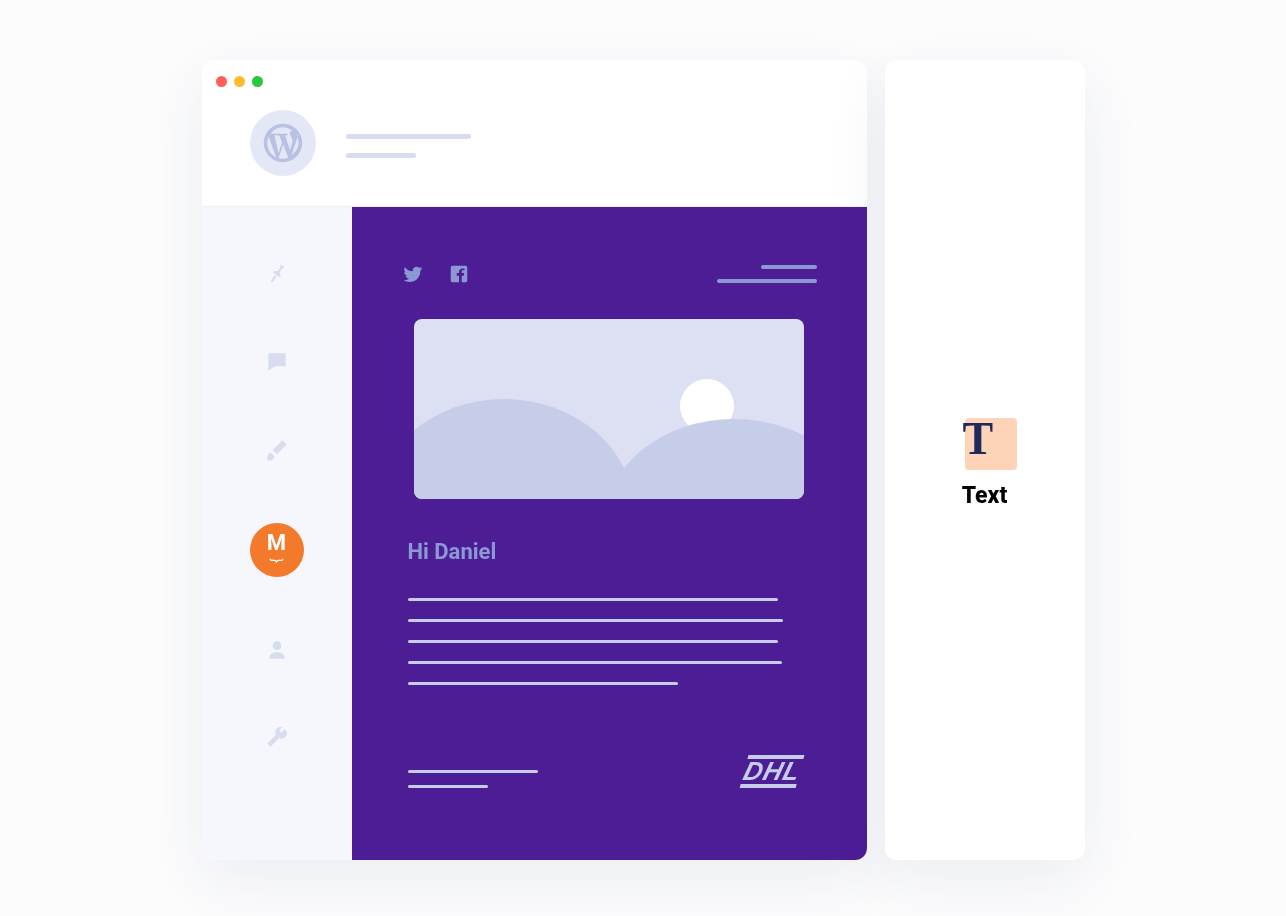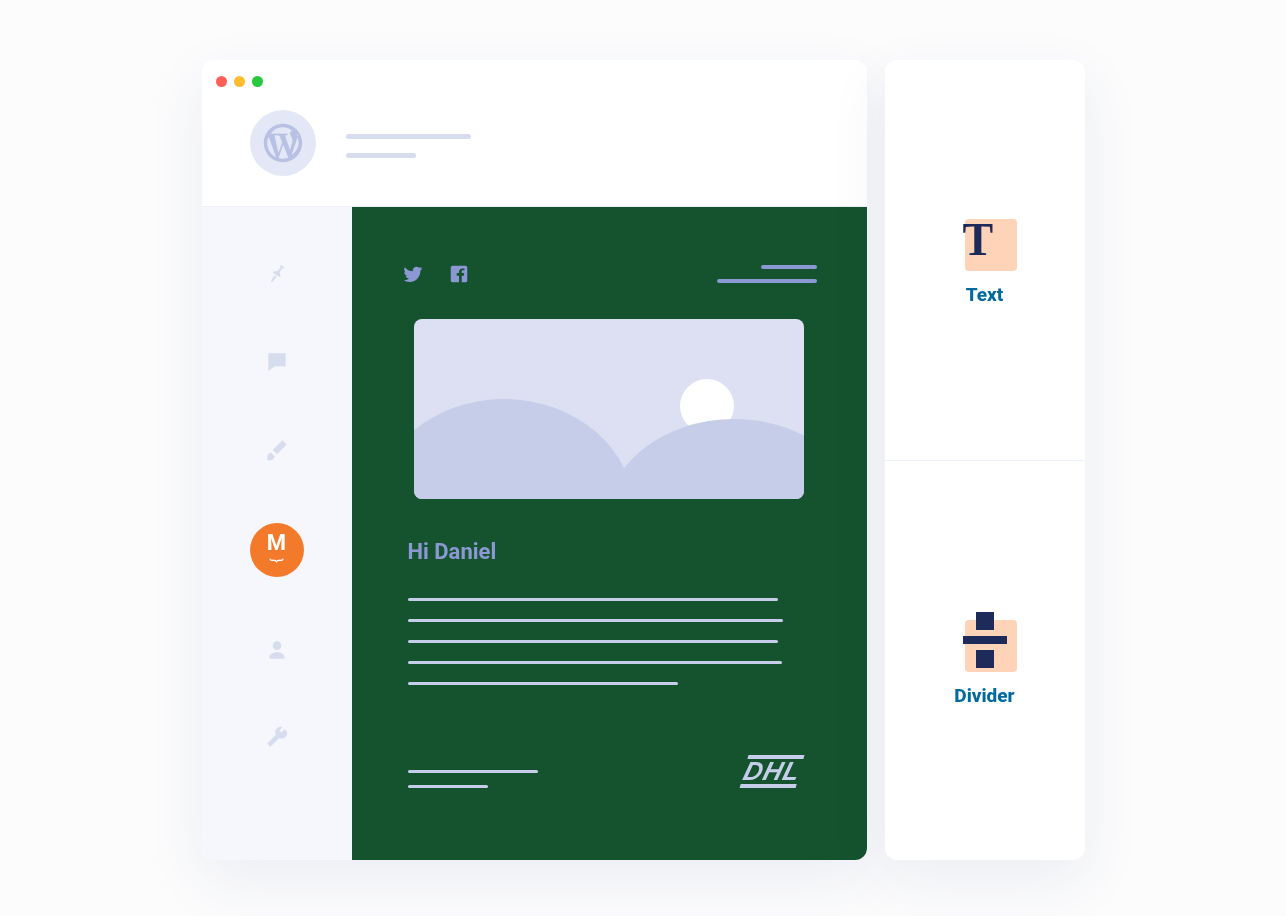--- a/index.html
+++ b/index.html
@@ -71,21 +71,21 @@
   .side-icon svg { width:26px; height:26px; fill:#d7dcef; }
   .m-badge {
     width:54px; height:54px; border-radius:50%; background:#f37a2a;
     display:flex; flex-direction:column; align-items:center; justify-content:center;
     cursor:pointer;
   }
   .m-badge .m { color:#fff; font-weight:700; font-size:22px; line-height:1; }
   .m-badge .brace { color:#fff; font-size:14px; margin-top:-2px; transform:rotate(90deg); letter-spacing:-1px; }
 
   .editor {
-    flex:1; background:#14532d; padding: 56px 50px 28px 50px;
+    flex:1; background:#4c1d95; padding: 56px 50px 28px 50px;
     display:flex; flex-direction:column;
   }
   .editor-top { display:flex; justify-content:space-between; align-items:center; margin-bottom:34px; }
   .social { display:flex; gap:24px; align-items:center; }
   .social svg { width:22px; height:22px; fill:#8c98d4; }
   .meta-lines { display:flex; flex-direction:column; align-items:flex-end; gap:10px; }
   .meta-lines .ph-line { background:#8c98d4; }
   .meta-lines .ph-line.m1 { width:56px; height:4px; }
   .meta-lines .ph-line.m2 { width:100px; height:4px; }
 
@@ -123,21 +123,21 @@
     display:flex; flex-direction:column; align-items:center; justify-content:center;
     gap:18px; cursor:pointer;
   }
   .block-item:last-child { border-bottom:none; }
   .block-icon {
     position:relative; width:52px; height:52px;
     display:flex; align-items:center; justify-content:center;
   }
   .block-icon .shadow { position:absolute; inset:6px -6px -6px 6px; background:#ffd3b8; border-radius:4px; z-index:0; }
   .block-icon svg, .block-icon .fg { position:relative; z-index:1; width:44px; height:44px; fill:#1e2a5a; }
-  .block-label { color:#0369a1; font-weight:800; font-size:19px; }
+  .block-label { color:#000000; font-weight:800; font-size:23px; }
 
   
   .serifT { font-family: Georgia, 'Times New Roman', serif; font-weight:900; font-size:46px; color:#1e2a5a; line-height:1; }
 
   .div-fg { position:relative; z-index:1; display:flex; flex-direction:column; align-items:center; gap:6px; }
   .sq { width:18px; height:18px; background:#1e2a5a; }
   .bar { width:44px; height:8px; background:#1e2a5a; }
 </style>
 </head>
 <body>
@@ -240,26 +240,15 @@
   </div>
 
   <div class="panel">
     <div class="block-item">
       <div class="block-icon">
         <div class="shadow"></div>
         <div class="fg serifT">T</div>
       </div>
       <div class="block-label">Text</div>
     </div>
-    <div class="block-item">
-      <div class="block-icon">
-        <div class="shadow"></div>
-        <div class="div-fg">
-          <div class="sq"></div>
-          <div class="bar"></div>
-          <div class="sq"></div>
-        </div>
-      </div>
-      <div class="block-label">Divider</div>
-    </div>
   </div>
 
 </div>
 
 </body></html>

